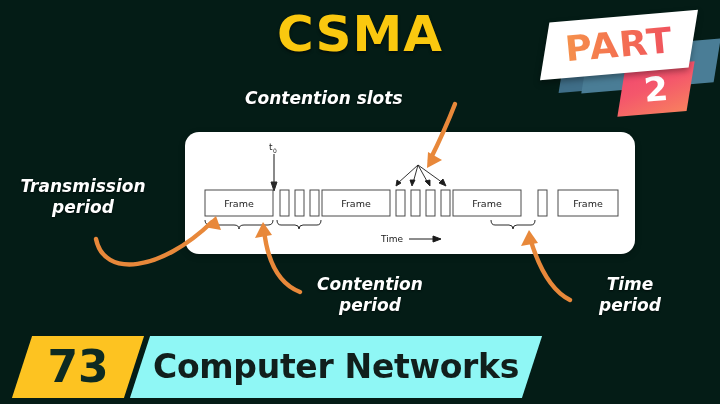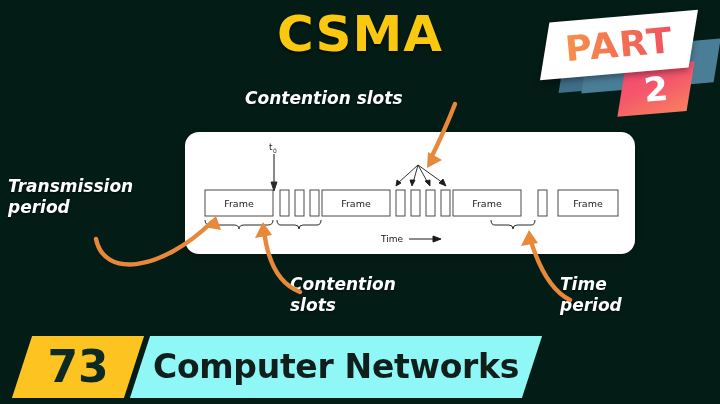--- a/index.html
+++ b/index.html
@@ -68,21 +68,21 @@
     box-shadow:0 2px 6px rgba(0,0,0,.25);
   }
   #panel svg{position:absolute;left:0;top:0;}
 
   
   .anno{
     position:absolute;color:#ffffff;
     font-family:"DejaVu Sans", sans-serif;
     font-style:italic;font-weight:bold;
     font-size:17px;line-height:21px;
-    text-align:left;
+    text-align:center;
     text-shadow:0 1px 2px rgba(0,0,0,.6);
     white-space:pre-line;
   }
   #anno-transmission{left:8px;top:176px;width:150px;}
   #anno-contention-top{left:245px;top:88px;width:210px;text-align:left;}
   #anno-contention-bottom{left:290px;top:274px;width:160px;}
   #anno-idle{left:560px;top:274px;width:140px;}
 
   
   #arrows{position:absolute;left:0;top:0;width:720px;height:404px;pointer-events:none;}
@@ -196,21 +196,21 @@
       </g>
     </svg>
   </div>
 
   <div class="anno" id="anno-transmission">Transmission
 period</div>
 
   <div class="anno" id="anno-contention-top">Contention slots</div>
 
   <div class="anno" id="anno-contention-bottom">Contention
-slots</div>
+period</div>
 
   <div class="anno" id="anno-idle">Time
 period</div>
 
   <svg id="arrows" viewBox="0 0 720 404">
     <g fill="none" stroke="#e8883a" stroke-width="4.4" stroke-linecap="round">
 
       <path d="M96,239 C104,278 160,272 212,222"></path>
 
       <path d="M300,292 C282,285 268,266 264,230"></path>

